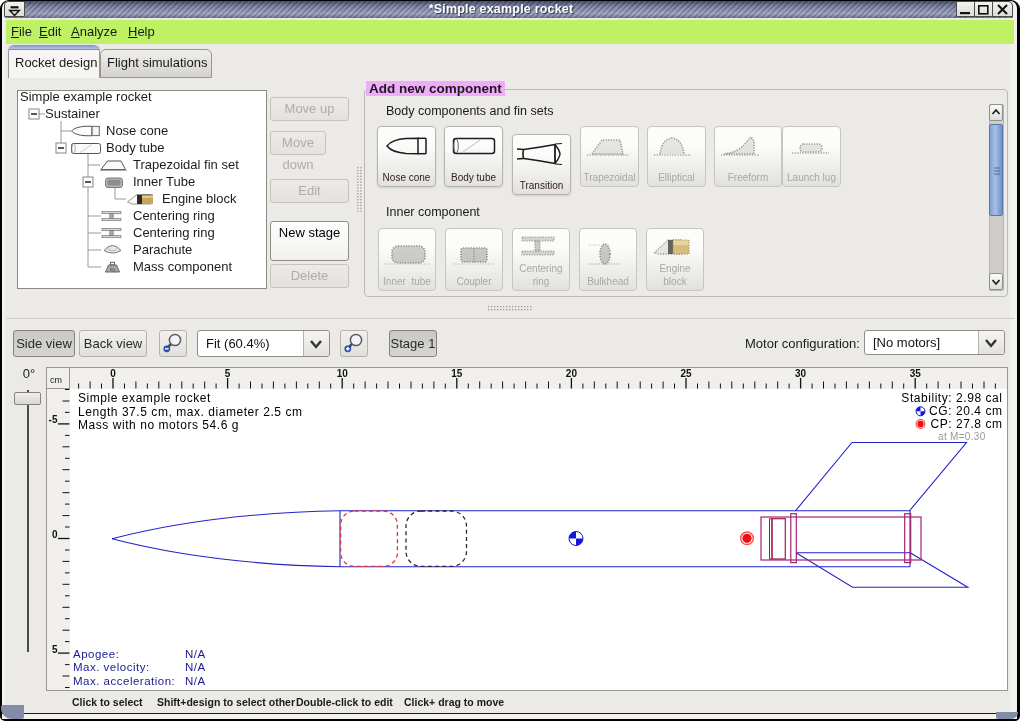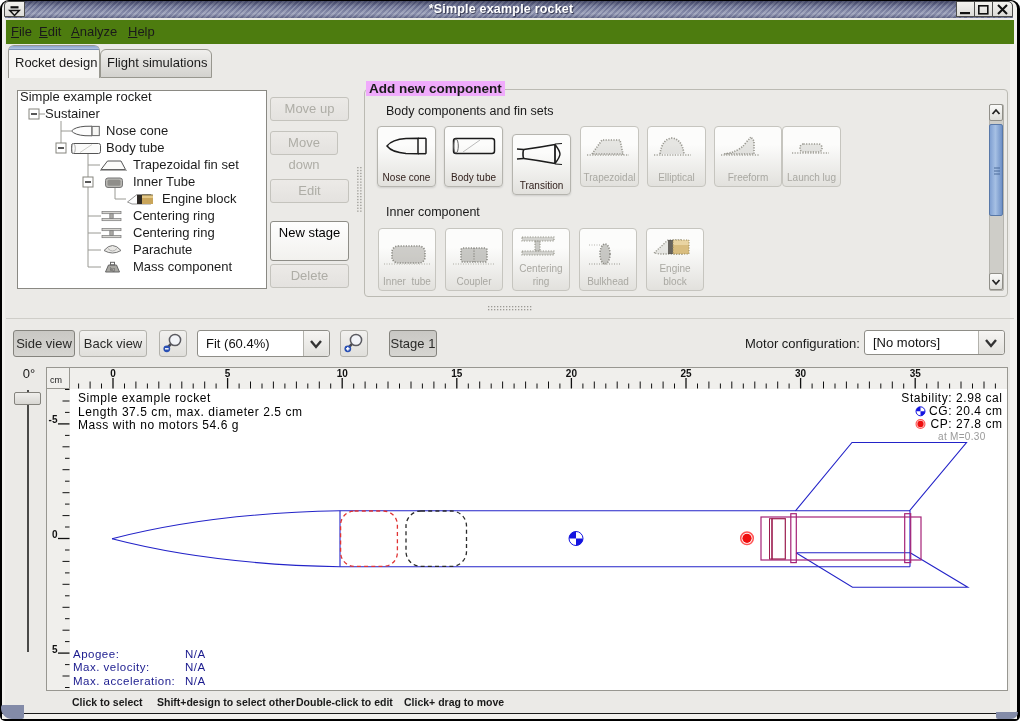--- a/index.html
+++ b/index.html
@@ -18,21 +18,21 @@
 #titleshade{position:absolute;left:0;top:0;width:100%;height:100%;border-radius:6px 6px 0 0;
  background:linear-gradient(180deg,rgba(20,22,48,.55),rgba(20,22,48,.12) 30%,rgba(255,255,255,.18) 75%,rgba(30,32,60,.25));}
 #titletext{position:absolute;left:25px;top:2px;width:932px;text-align:center;color:#fff;font-size:12.5px;font-weight:bold;
  text-shadow:1px 1px 1px #2a2d45;letter-spacing:.2px;margin-left:10px;}
 .tbtn{position:absolute;top:1px;height:16px;background:linear-gradient(180deg,#f3f2ef,#dddcd8);border:1px solid #4c4c4a;}
 #menubtn{left:4px;width:21px;border-radius:4px 0 0 0;}
 #minbtn{left:956px;width:19px;}
 #maxbtn{left:974px;width:19px;}
 #closebtn{left:992px;width:21px;border-radius:0 5px 0 0;}
 
-#menubar{position:absolute;left:6px;top:20px;width:1008px;height:24px;background:#4d7c0f;}
+#menubar{position:absolute;left:6px;top:20px;width:1008px;height:24px;background:#bef264;}
 .mitem{position:absolute;top:4px;font-size:13px;color:#1a1a1a;}
 .mitem span{text-decoration:underline;}
 
 .tab{position:absolute;font-size:13px;color:#1a1a1a;white-space:nowrap;}
 #tab1{left:8px;top:45px;width:92px;height:33px;background:#f6f5f3;border:1px solid #98978f;border-bottom:none;border-radius:6px 6px 0 0;z-index:3;}
 #tab1 .blue{position:absolute;left:0;top:0;right:0;height:4px;background:linear-gradient(180deg,#8aa3cf,#b4c4e2);border-radius:5px 5px 0 0;border-bottom:1px solid #7990b8;}
 #tab1 .lbl{position:absolute;left:6px;top:9px;}
 #tab2{left:100px;top:49px;width:112px;height:29px;background:linear-gradient(180deg,#f0efed,#d3d2ce);border:1px solid #98978f;border-radius:6px 6px 0 0;z-index:2;}
 #tab2 .lbl{position:absolute;left:6px;top:5px;}
 
@@ -181,21 +181,21 @@
 <div class="trow" style="left:88px;top:49px">Body tube</div>
 <div class="trow" style="left:115px;top:66px">Trapezoidal fin set</div>
 <div class="trow" style="left:115px;top:83px">Inner Tube</div>
 <div class="trow" style="left:144px;top:100px">Engine block</div>
 <div class="trow" style="left:115px;top:117px">Centering ring</div>
 <div class="trow" style="left:115px;top:134px">Centering ring</div>
 <div class="trow" style="left:115px;top:151px">Parachute</div>
 <div class="trow" style="left:115px;top:168px">Mass component</div>
 </div>
 <div class="btn dis" style="left:270px;top:97px;width:79px;height:24px;line-height:22px">Move up</div>
-<div class="btn dis" style="left:270px;top:131px;width:68px;height:24px;line-height:22px">Move down</div>
+<div class="btn dis" style="left:270px;top:131px;width:56px;height:24px;line-height:22px">Move down</div>
 <div class="btn dis" style="left:270px;top:179px;width:79px;height:24px;line-height:22px">Edit</div>
 <div class="btn en" style="left:270px;top:221px;width:79px;height:40px;line-height:22px">New stage</div>
 <div class="btn dis" style="left:270px;top:264px;width:79px;height:24px;line-height:22px">Delete</div>
 <svg class="abs" style="left:356px;top:167px" width="8" height="47">
 <rect x="1.2" y="0.0" width="1.3" height="1.3" fill="#9b9a94"></rect>
 <rect x="4.2" y="0.0" width="1.3" height="1.3" fill="#9b9a94"></rect>
 <rect x="1.2" y="2.9" width="1.3" height="1.3" fill="#9b9a94"></rect>
 <rect x="4.2" y="2.9" width="1.3" height="1.3" fill="#9b9a94"></rect>
 <rect x="1.2" y="5.8" width="1.3" height="1.3" fill="#9b9a94"></rect>
 <rect x="4.2" y="5.8" width="1.3" height="1.3" fill="#9b9a94"></rect>

